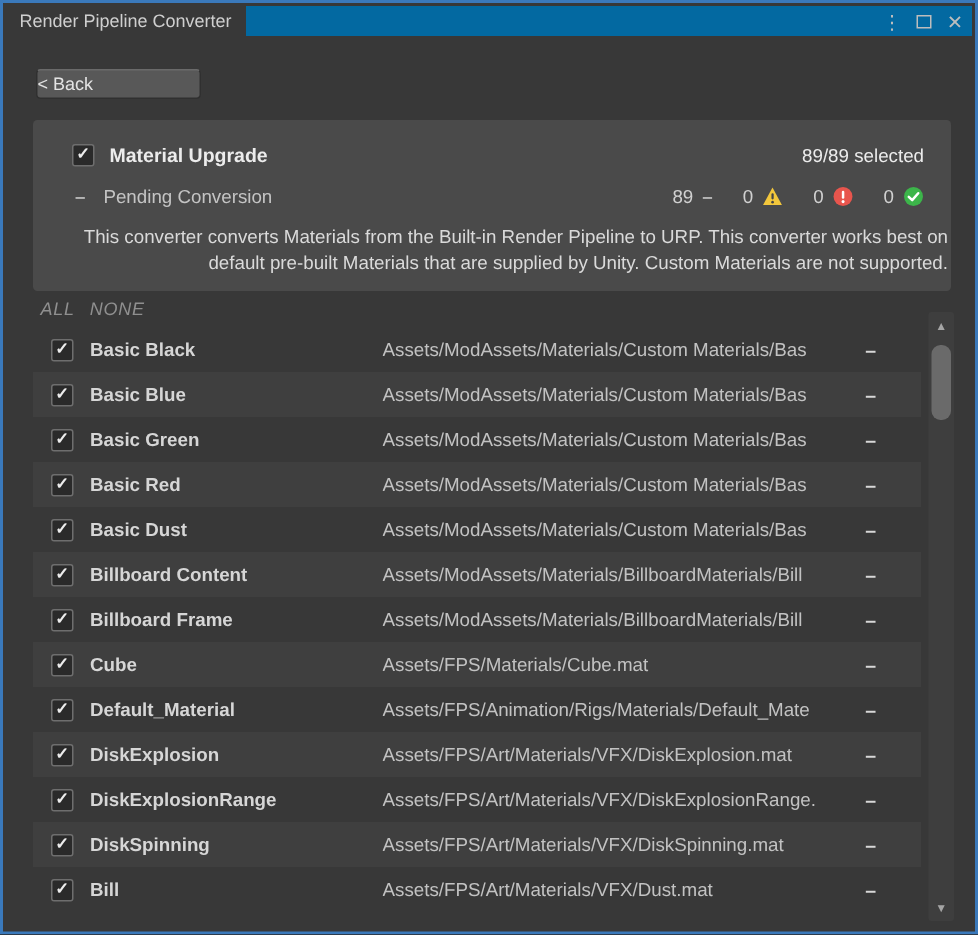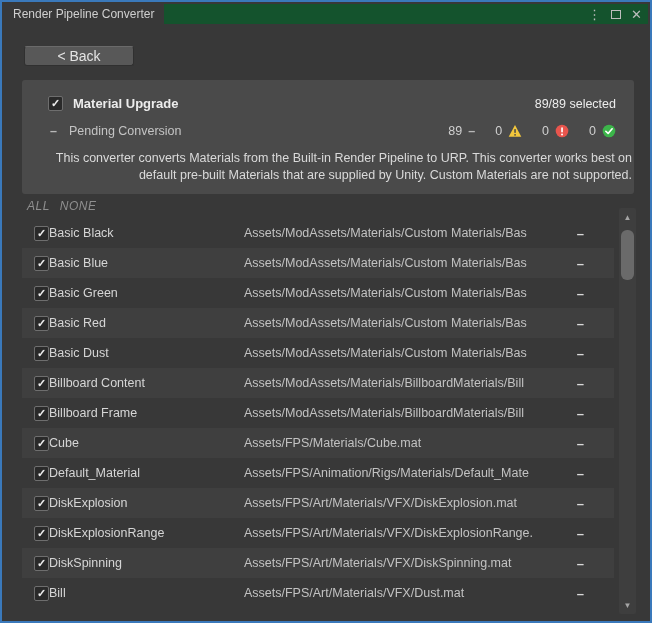--- a/index.html
+++ b/index.html
@@ -6,36 +6,36 @@
     --accent:#3a79bb; --warning:#f3c73c; --error:#e8554d; --success:#3cb54a;
   }
   *{box-sizing:border-box; margin:0; padding:0;}
   html,body{background:#1e1e1e; font-family:"Liberation Sans", sans-serif;}
   .window{
     position:relative; width:652px; height:623px;
     background:#383838; border:2px solid var(--accent);
     overflow:hidden; color:#d4d4d4;
   }
   
-  .titlebar{position:absolute; left:2px; top:2px; right:2px; height:20px; background:#14532d;}
+  .titlebar{position:absolute; left:2px; top:2px; right:2px; height:20px; background:#0369a1;}
   .tab{
     position:absolute; left:0; top:0; width:160px; height:20px;
     background:#383838; display:flex; align-items:center; padding-left:9px;
     font-size:12px; color:#cfcfcf;
   }
   .win-controls{position:absolute; right:6px; top:0; height:20px; display:flex; align-items:center; gap:10px; color:#bdbdbd;}
   .kebab{font-size:13px; line-height:1; cursor:default; letter-spacing:0;}
   .maxbox{width:10px; height:9px; border:1.5px solid #bdbdbd; display:inline-block;}
   .closex{font-size:13px; line-height:1;}
   
   .back-btn{
     position:absolute; left:22px; top:44px; width:110px; height:20px;
     background:#585858; border:1px solid #303030; border-top-color:#6a6a6a;
-    border-radius:3px; color:#e4e4e4; font-size:14px;
-    display:flex; align-items:center; justify-content:center;
+    border-radius:3px; color:#e4e4e4; font-size:12px;
+    display:flex; align-items:center; 
   }
   
   .panel{
     position:absolute; left:20px; top:78px; width:612px; height:114px;
     background:#4a4a4a; border-radius:3px;
   }
   .checkbox{
     width:15px; height:15px; background:#2a2a2a; border:1px solid #6e6e6e;
     border-radius:2px; display:inline-flex; align-items:center; justify-content:center;
     color:#ececec; font-size:11px; font-weight:bold; line-height:1;
@@ -55,21 +55,21 @@
     position:absolute; left:24px; top:70px; width:586px;
     font-size:12.5px; line-height:17px; color:#dadada;text-align:right;
   }
   
   .select-links{position:absolute; left:25px; top:197px; display:flex; gap:10px;
     font-size:12px; color:#8f8f8f; letter-spacing:0.5px;font-style:italic;}
   
   .list{position:absolute; left:20px; top:216px; width:592px;}
   .row{position:relative; height:30px; display:flex; align-items:center; padding-left:12px;}
   .row.alt{background:#3f3f3f;}
-  .row-label{font-size:12.5px; color:#d6d6d6; width:195px; white-space:nowrap; overflow:hidden;}
+  .row-label{margin-left:11px; font-size:12.5px; color:#d6d6d6; width:195px; white-space:nowrap; overflow:hidden;font-weight:bold;}
   .row-path{font-size:12.5px; color:#c2c2c2; width:300px; white-space:nowrap; overflow:hidden;}
   .row-status{position:absolute; right:30px; font-weight:bold; color:#d8d8d8; font-size:13px;}
   
   .scrollbar{position:absolute; left:617px; top:206px; width:17px; height:406px; background:#3e3e3e; border-radius:2px;}
   .sb-arrow{position:absolute; left:0; width:17px; height:14px; display:flex; align-items:center; justify-content:center; color:#a5a5a5; font-size:8px;}
   .sb-up{top:2px;}
   .sb-down{bottom:2px;}
   .sb-thumb{position:absolute; left:2px; top:22px; width:13px; height:50px; background:#6a6a6a; border-radius:6px;}
 </style>
 </head>

